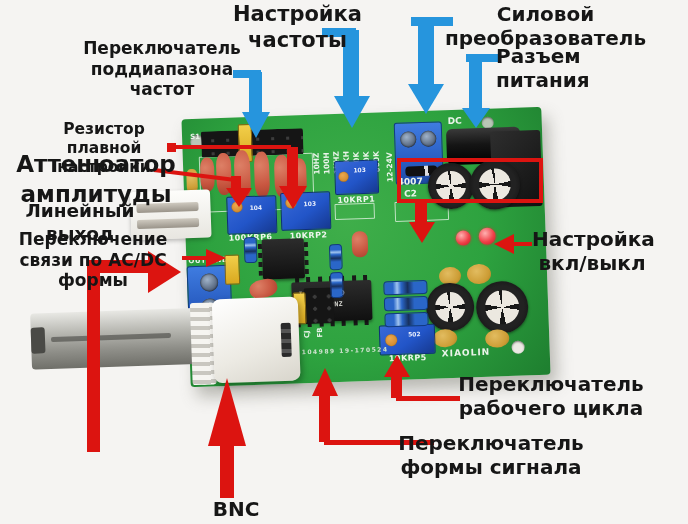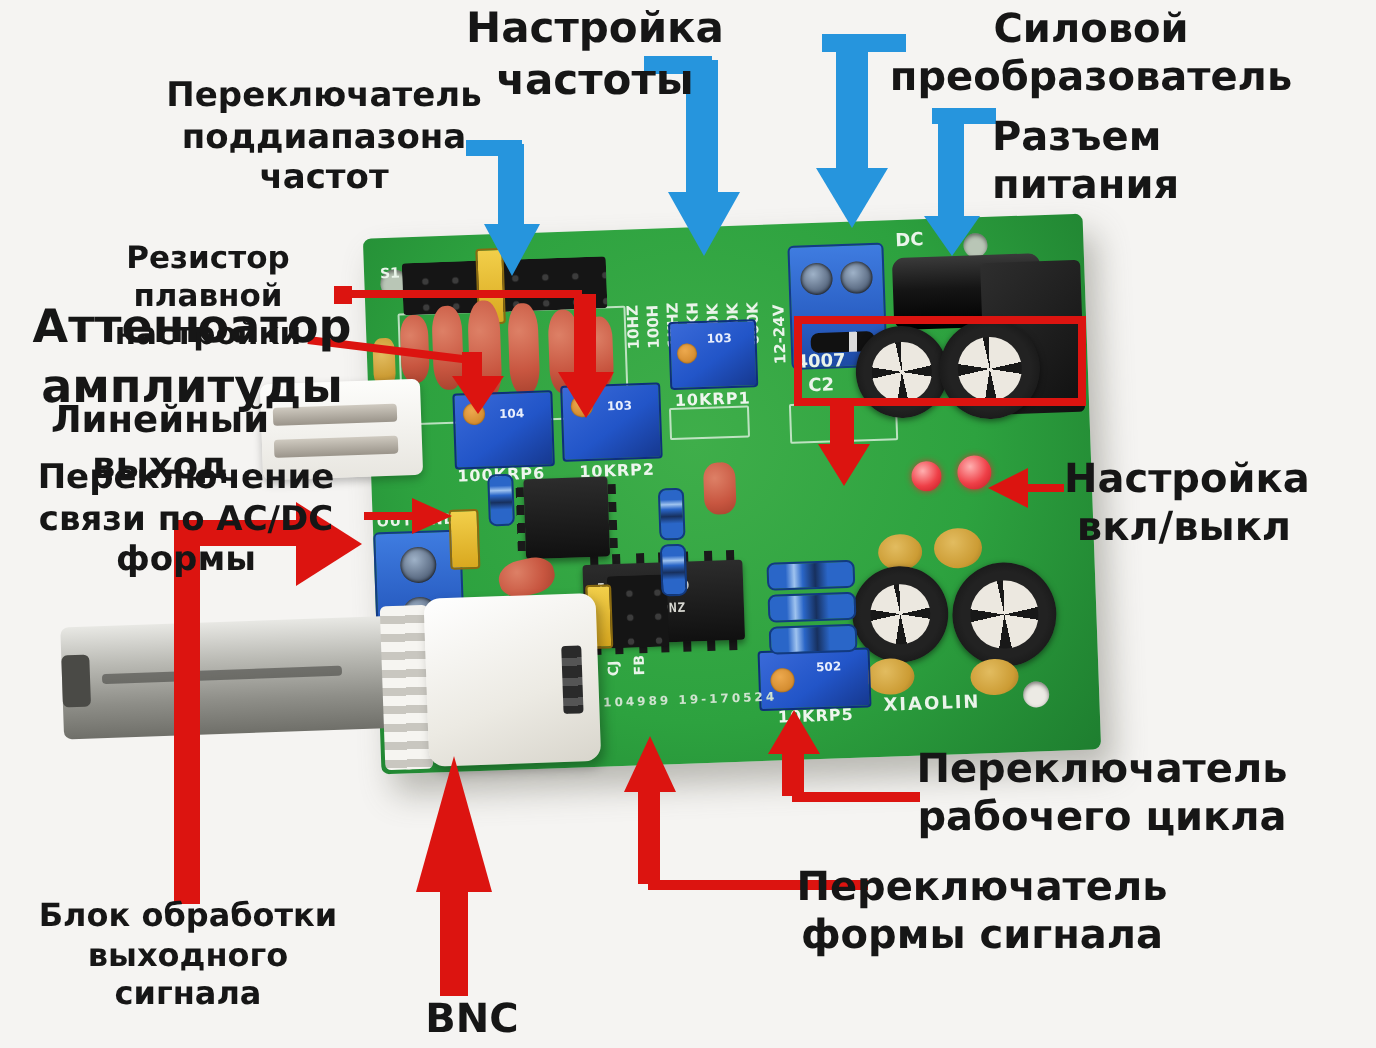--- a/index.html
+++ b/index.html
@@ -273,34 +273,32 @@
   <div class="tri" style="left:494px;top:234px;border-top:10px solid transparent;border-bottom:10px solid transparent;border-right:20px solid var(--red);"></div>
 
   <div class="box" style="left:397px;top:158px;width:138px;height:37px;"></div>
   <div class="bar" style="left:415px;top:203px;width:12px;height:21px;"></div>
   <div class="tri" style="left:409px;top:222px;border-left:13px solid transparent;border-right:13px solid transparent;border-top:21px solid var(--red);"></div>
 
   <div class="lbl" style="left:438px;top:2px;width:215px;font-size:20px;">Силовой
 преобразователь</div>
   <div class="lbl" style="left:205px;top:2px;width:185px;font-size:21px;">Настройка
 частоты</div>
-  <div class="lbl" style="left:496px;top:56px;width:182px;font-size:20px;text-align:left;">Разъем питания</div>
+  <div class="lbl" style="left:496px;top:44px;width:182px;font-size:20px;text-align:left;">Разъем питания</div>
   <div class="lbl" style="left:78px;top:38px;width:168px;font-size:17px;">Переключатель
 поддиапазона
 частот</div>
   <div class="lbl" style="left:28px;top:120px;width:152px;font-size:15.5px;">Резистор
 плавной настройки</div>
   <div class="lbl" style="left:12px;top:150px;width:168px;font-size:23px;line-height:1.3;">Аттенюатор
 амплитуды</div>
   <div class="lbl" style="left:5px;top:200px;width:150px;font-size:18.5px;">Линейный выход</div>
   <div class="lbl" style="left:0px;top:229px;width:186px;font-size:17px;">Переключение
 связи по AC/DC формы</div>
   <div class="lbl" style="left:532px;top:227px;width:120px;font-size:20px;">Настройка
 вкл/выкл</div>
   <div class="lbl" style="left:455px;top:372px;width:192px;font-size:20px;">Переключатель
 рабочего цикла</div>
   <div class="lbl" style="left:393px;top:431px;width:196px;font-size:20px;">Переключатель
 формы сигнала</div>
-  <div class="lbl" style="left:12px;top:448px;width:164px;font-size:16px;">Блок обработки
-выходного сигнала</div>
   <div class="lbl" style="left:176px;top:497px;width:120px;font-size:20px;">BNC выход</div>
 
 </div>
 
 </body></html>

